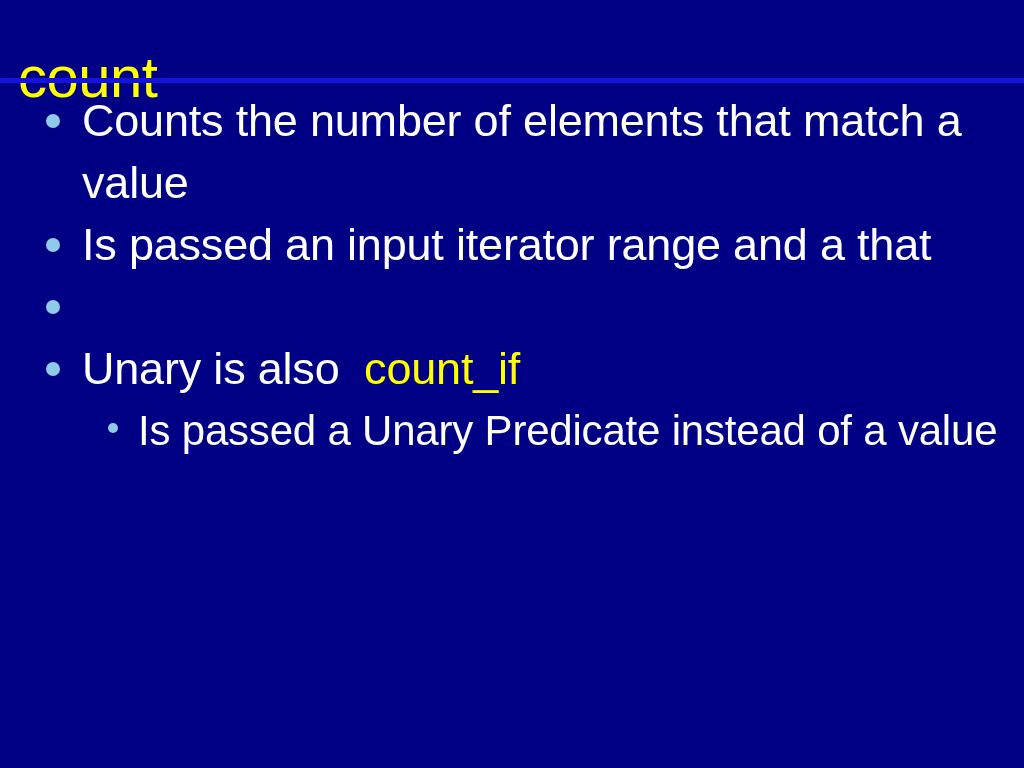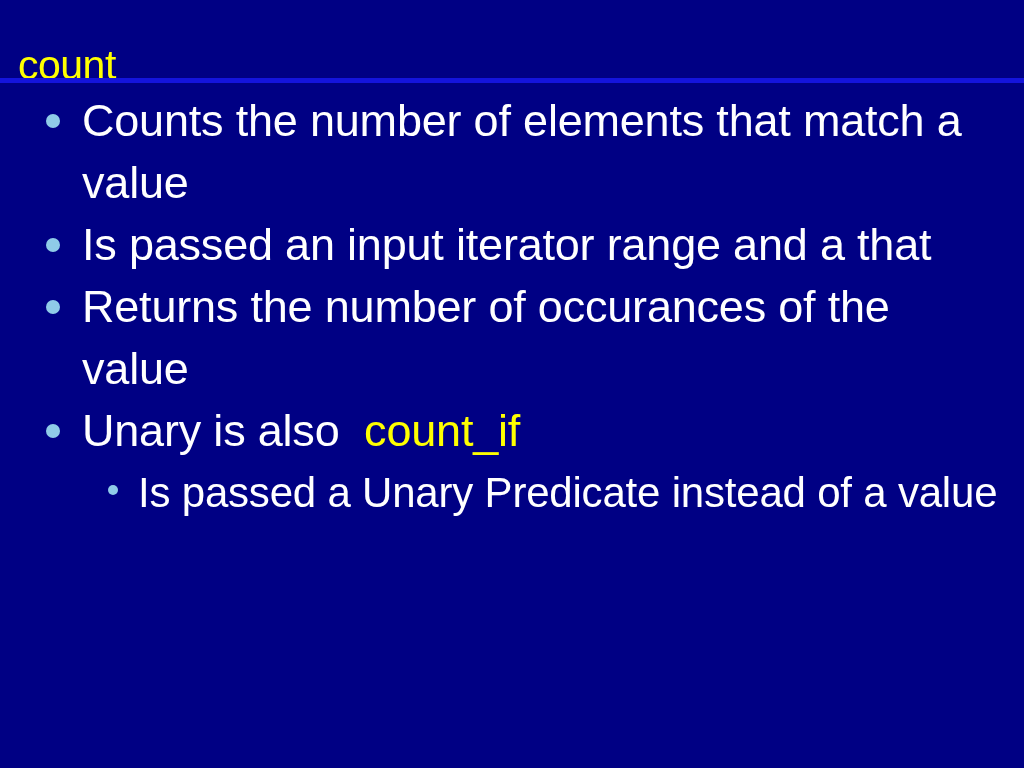--- a/index.html
+++ b/index.html
@@ -18,21 +18,21 @@
   }
 
   
   #slide-title {
     position: absolute;
     left: 18px;
     top: 5px;
     width: 990px;
     height: 68px;
     color: #FFFF00;
-    font-size: 41px;
+    font-size: 58px;
     line-height: 66px;
     font-weight: normal;
     letter-spacing: -0.5px;
     white-space: nowrap;
   }
 
   
   #title-rule {
     position: absolute;
     left: 0;
@@ -123,21 +123,20 @@
       <span class="btext">Counts the number of elements that match a value</span>
     </div>
 
     <div class="bullet-row lvl1">
       <span class="marker"></span>
       <span class="btext">Is passed an input iterator range and a that</span>
     </div>
 
     <div class="bullet-row lvl1">
       <span class="marker"></span>
-      <span class="btext">Returns the number of occurances of the value</span>
     </div>
 
     <div class="bullet-row lvl1">
       <span class="marker"></span>
       <span class="btext"><span>Unary is also  </span><span class="accent">count_if</span></span>
     </div>
 
     <div class="bullet-row lvl2">
       <span class="marker"></span>
       <span class="btext">Is passed a Unary Predicate instead of a value</span>

